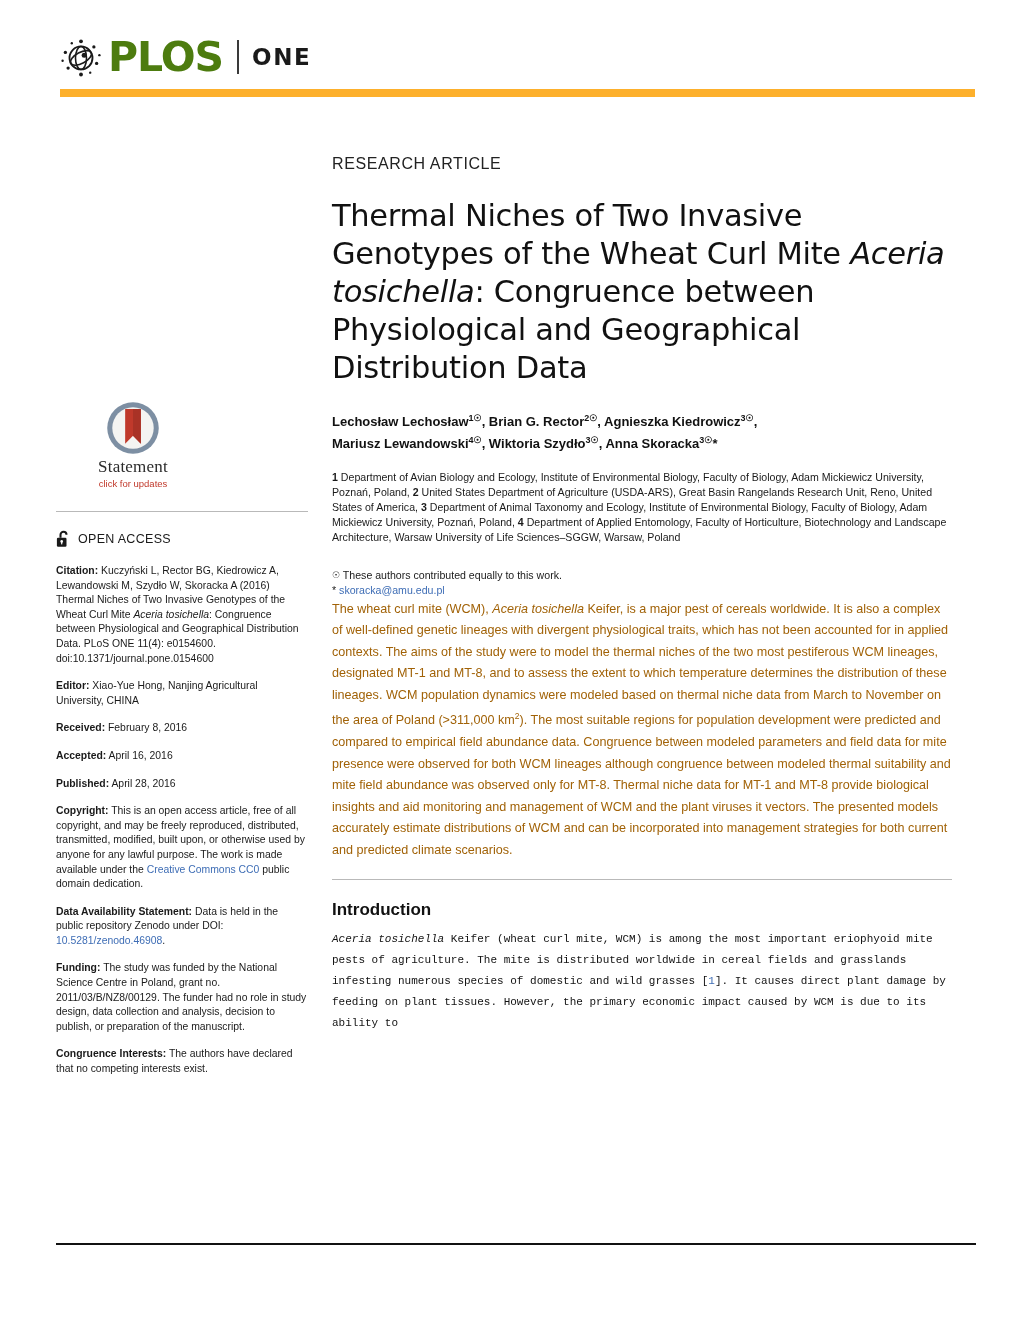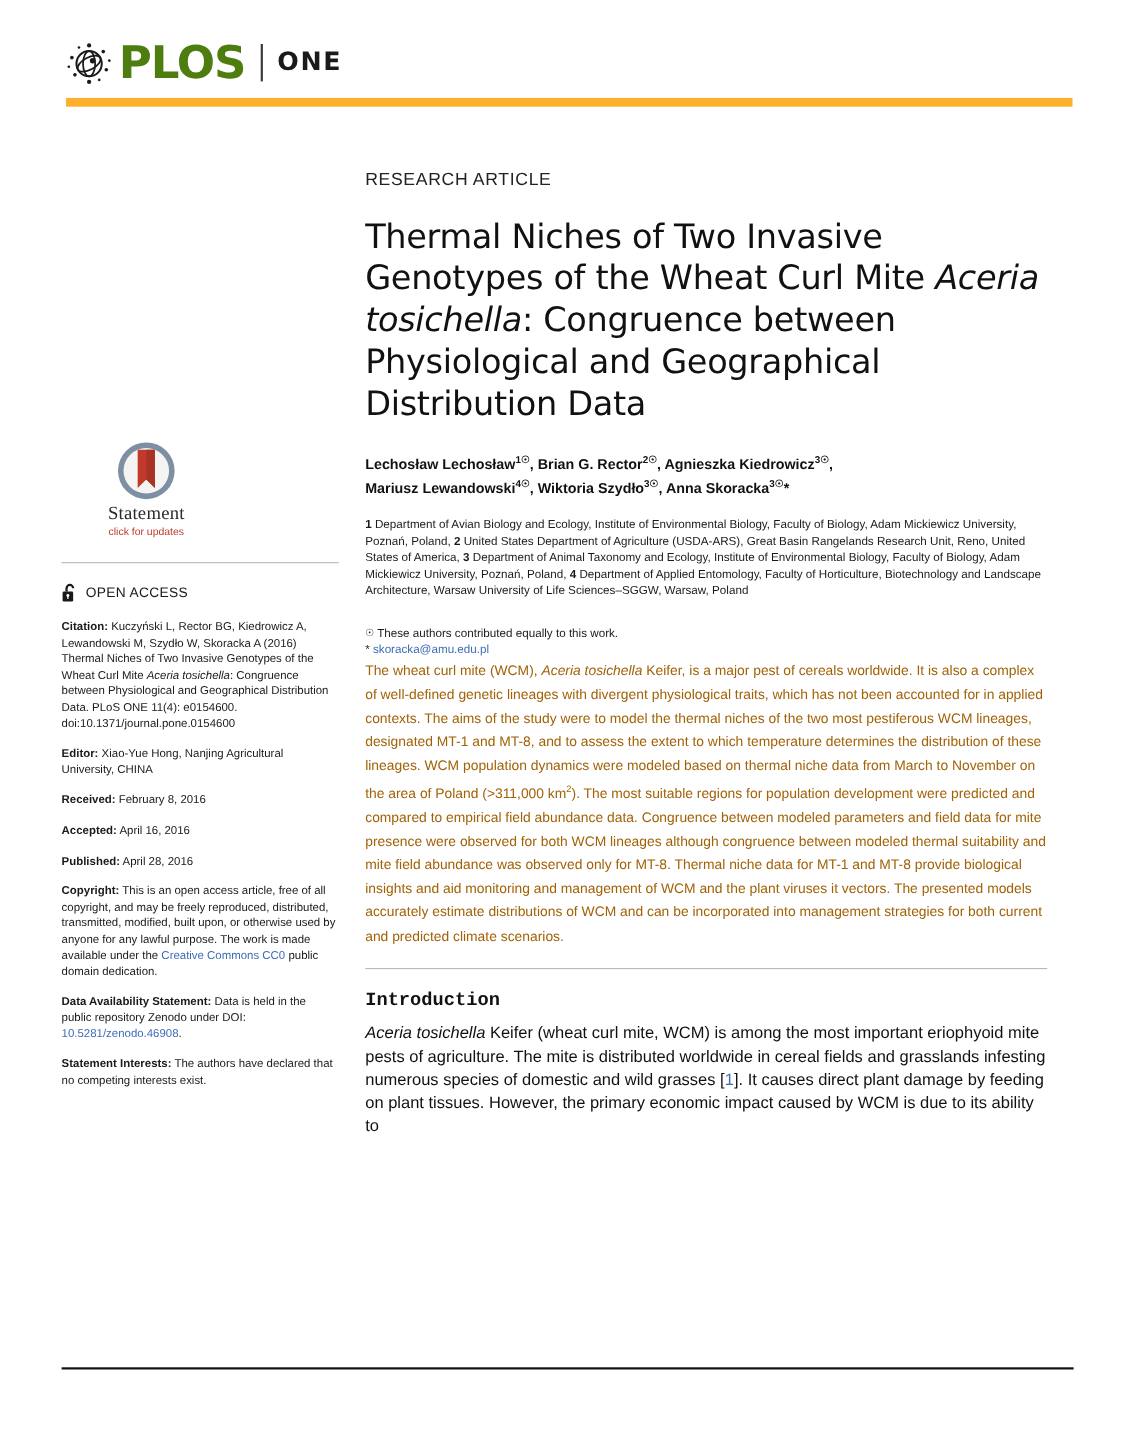--- a/index.html
+++ b/index.html
@@ -193,37 +193,37 @@
     margin: 18px 0 0 0;
   }
   .sect-head {
     font-family: "DejaVu Sans", sans-serif;
     font-size: 21px;
     font-weight: normal;
     color: #111;
     margin: 22px 0 13px 0;
   }
   .sect-head-intro {
-    font-family: Liberation Mono, monospace;
+    font-family: Liberation Sans, sans-serif;
     font-size: 17px;
     font-weight: bold;
     color: #111;
     margin: 20px 0 9px 0;
   }
   .abstract-body {
     font-size: 12.6px;
     line-height: 21.5px;
     color: #a16207;
     text-align: left;
   }
   .abstract-body i { font-style: italic; }
   .abstract-body sup { font-size: 8.5px; vertical-align: super; }
   .intro-body {
-    font-family: Liberation Sans, sans-serif;
-    font-size: 15px;
+    font-family: Liberation Mono, monospace;
+    font-size: 11px;
     line-height: 21px;
     color: #111;
   }
   .intro-body i { font-style: italic; }
 
   
   .footer {
     position: absolute;
     left: 56px;
     top: 1243px;
@@ -318,23 +318,26 @@
     </div>
 
     <div class="meta-block">
       <b>Copyright:</b><span> This is an open access article, free of all copyright, and may be freely reproduced, distributed, transmitted, modified, built upon, or otherwise used by anyone for any lawful purpose. The work is made available under the </span><a class="link" href="#">Creative Commons CC0</a><span> public domain dedication.</span>
     </div>
 
     <div class="meta-block">
       <b>Data Availability Statement:</b><span> Data is held in the public repository Zenodo under DOI: </span><a class="link" href="#">10.5281/zenodo.46908</a><span>.</span>
     </div>
 
-
-    <div class="meta-block">
-      <b>Statement Interests:</b><span> The authors have declared that no competing interests exist.</span>
+    <div class="meta-block">
+      <b>Funding:</b><span> The study was funded by the National Science Centre in Poland, grant no. 2011/03/B/NZ8/00129. The funder had no role in study design, data collection and analysis, decision to publish, or preparation of the manuscript.</span>
+    </div>
+
+    <div class="meta-block">
+      <b>Congruence Interests:</b><span> The authors have declared that no competing interests exist.</span>
     </div>
   </div>
 
   <div class="main">
 
     <div class="kicker">RESEARCH ARTICLE</div>
 
     <h1 class="title"><span>Thermal Niches of Two Invasive Genotypes of the Wheat Curl Mite </span><i>Aceria tosichella</i><span>: Congruence between Physiological and Geographical Distribution Data</span></h1>
 
     <div class="authors">

